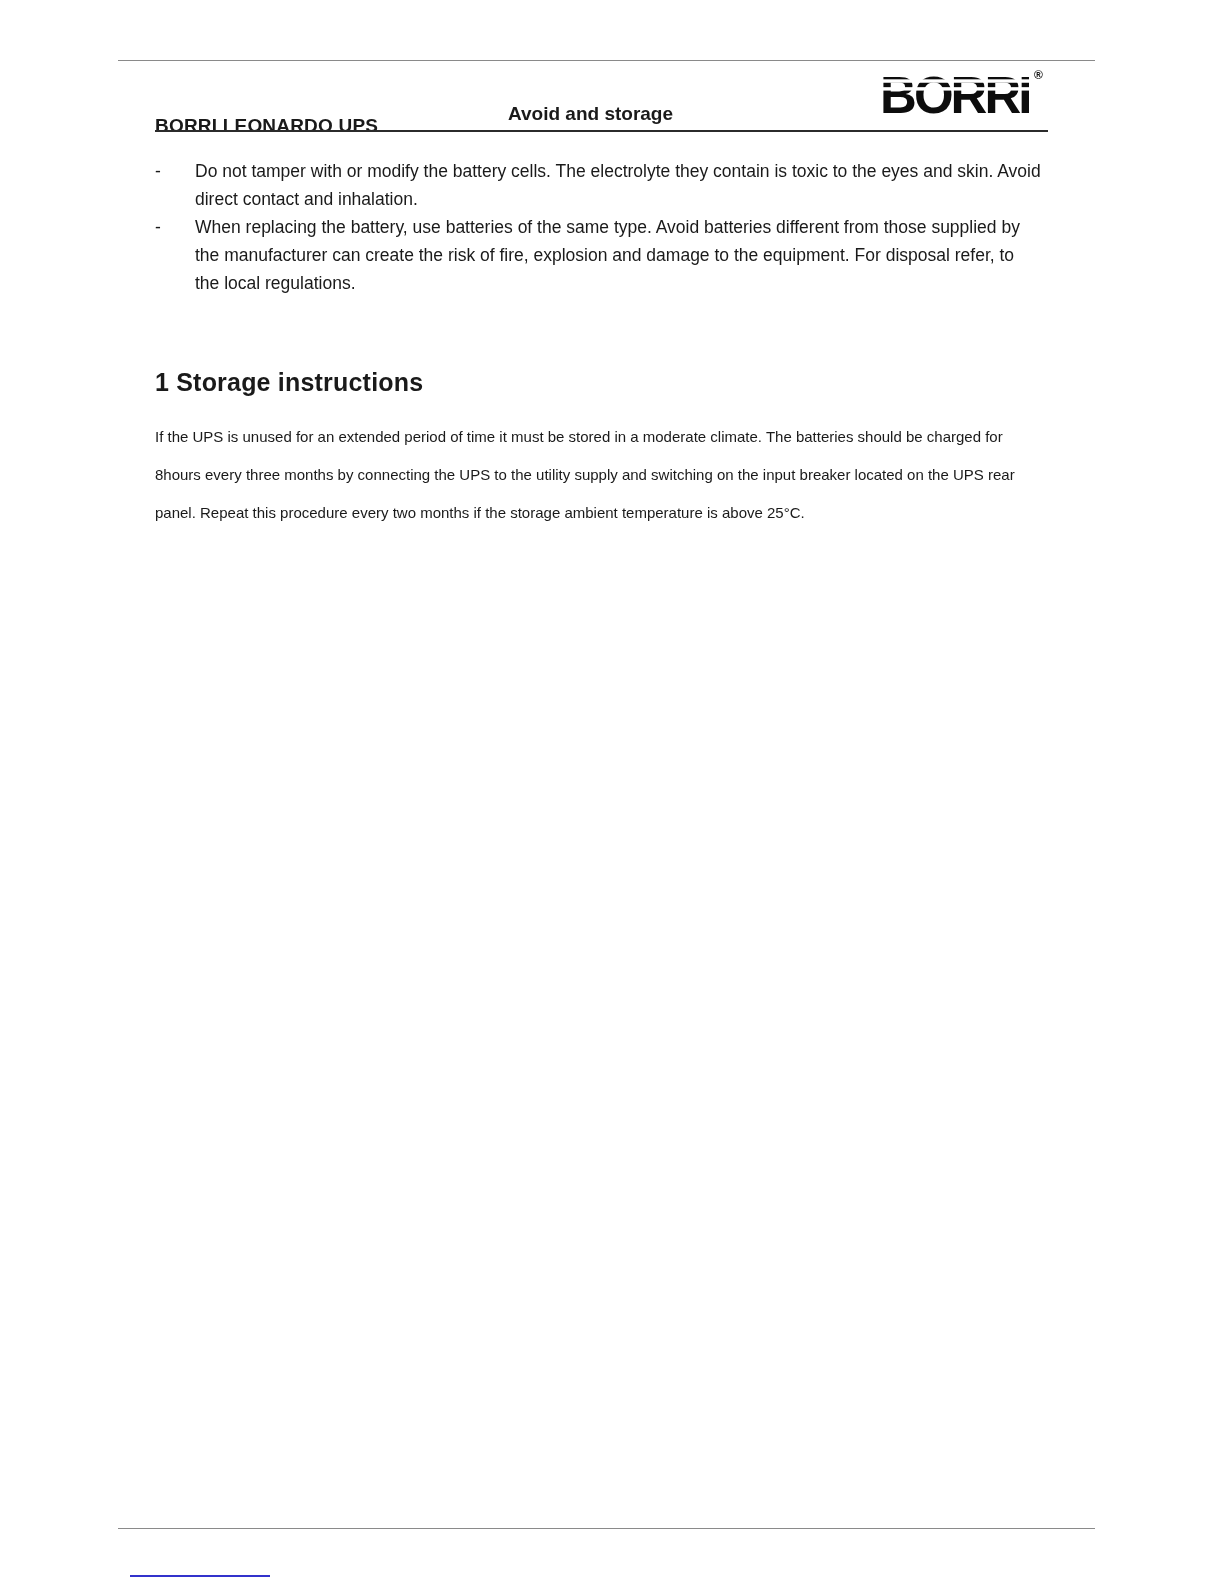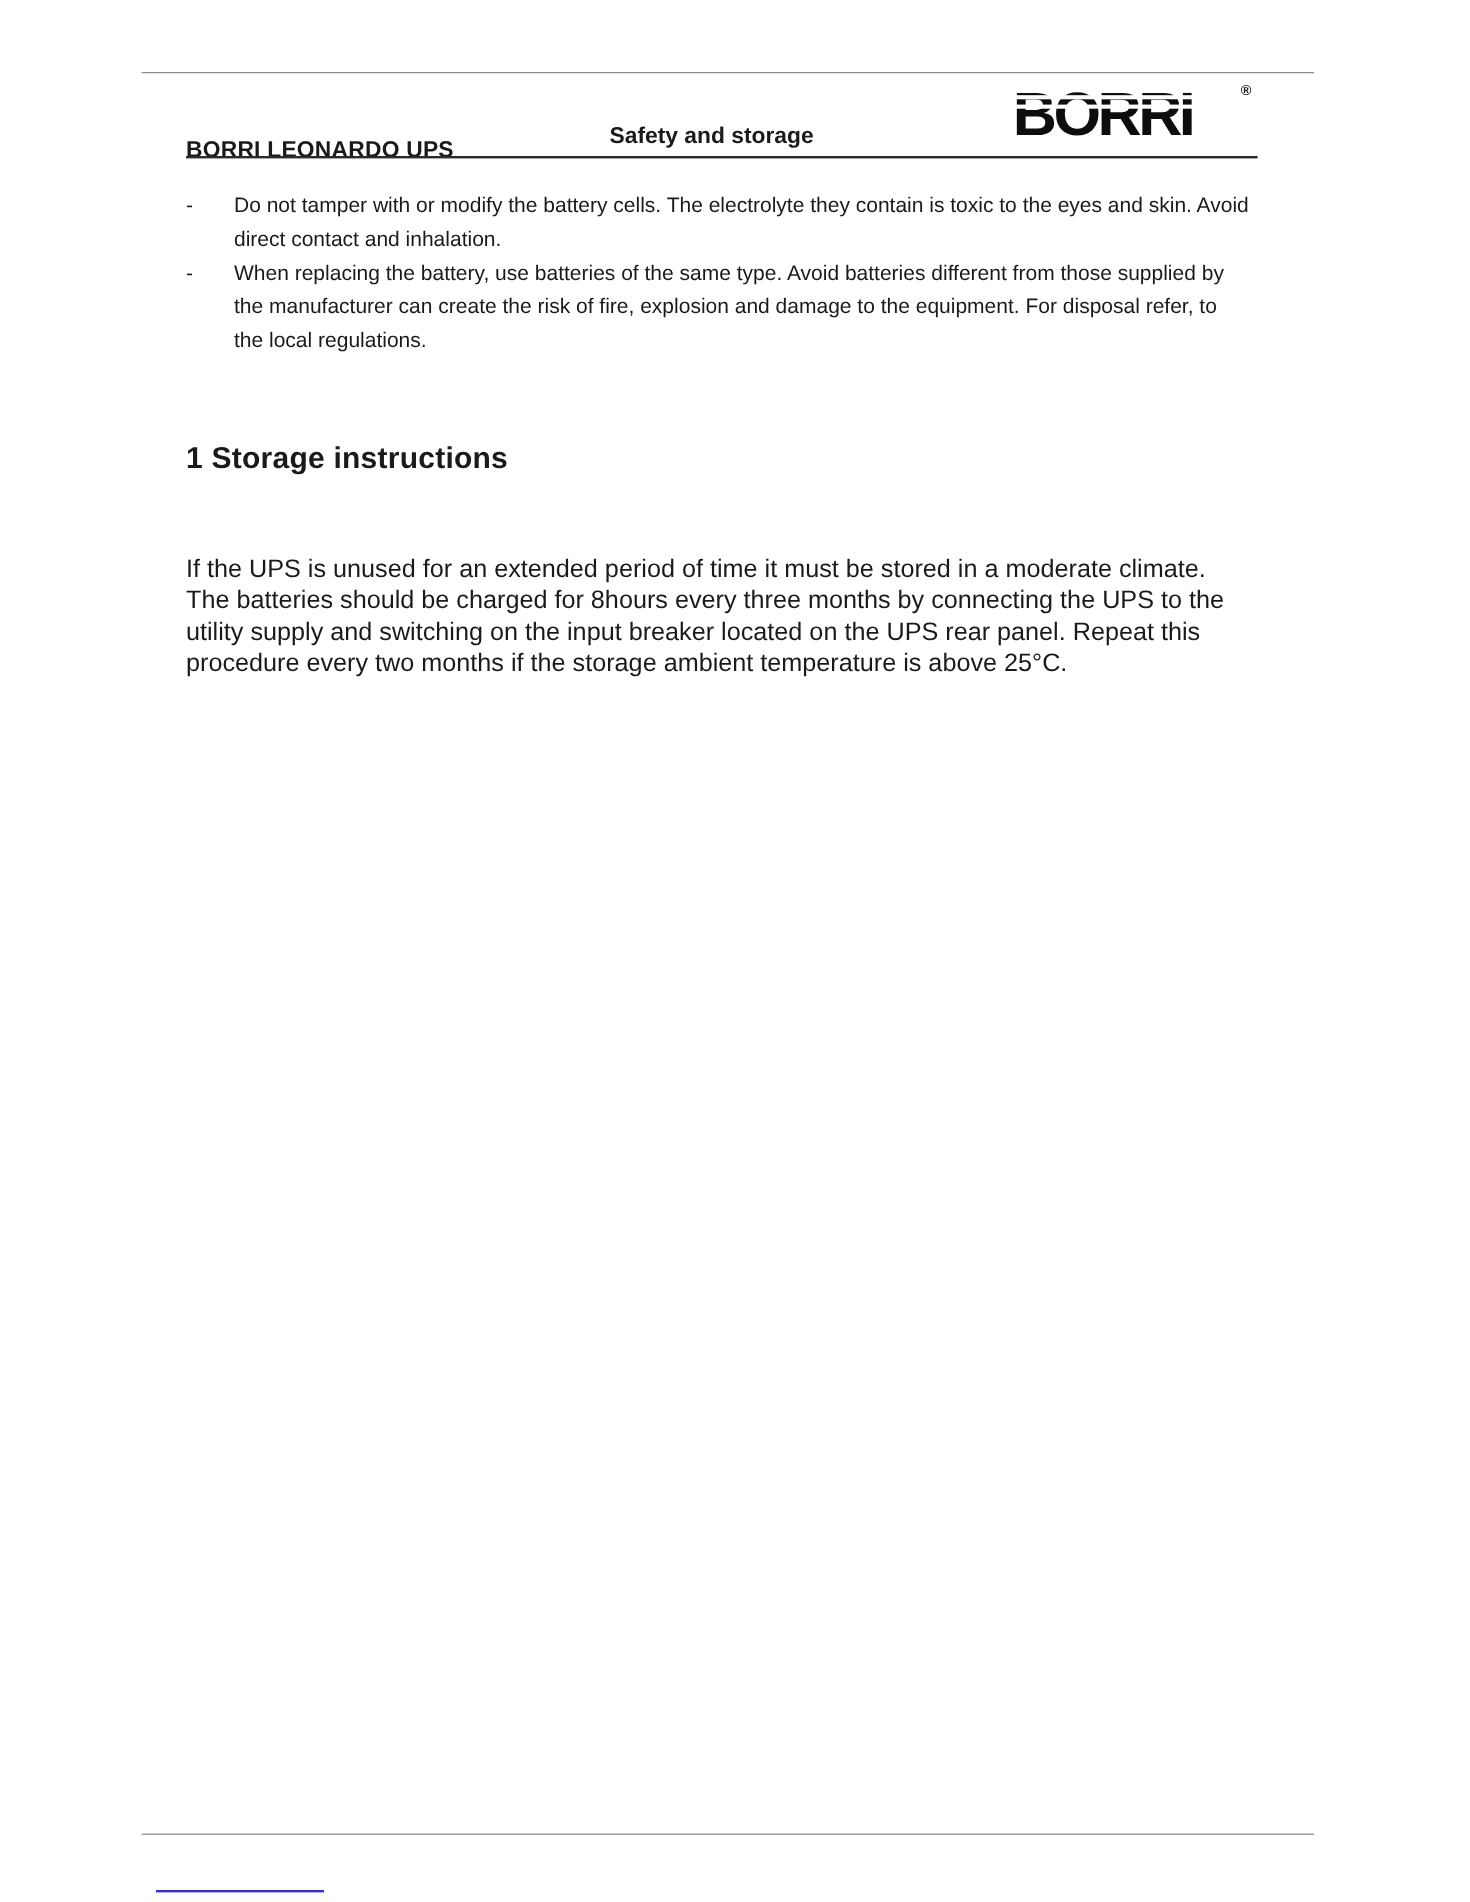--- a/index.html
+++ b/index.html
@@ -33,21 +33,21 @@
     white-space: nowrap;
   }
   .header-center {
     position: absolute;
     top: 103px; left: 508px;
     font-size: 19px; font-weight: bold;
     white-space: nowrap;
   }
   .logo-wrap {
     position: absolute;
-    top: 70px; left: 846px;
+    top: 70px; left: 882px;
     width: 196px; height: 50px; text-decoration: underline;
   }
   .logo-reg {
     position: absolute;
     top: 68px; left: 1034px;
     font-size: 12px;
     font-weight: bold;
     color: #111;
   }
   .bullets {
@@ -62,42 +62,41 @@
   .section-heading {
     position: absolute;
     top: 368px; left: 155px;
     font-size: 25px;
     font-weight: bold;
     letter-spacing: 0.2px;
   }
   .section-body {
     position: absolute;
     top: 418px; left: 155px; width: 888px;
-    font-size: 21px;
-    line-height: 26px;
-    margin-top: 44px;
+    font-size: 15px;
+    line-height: 38px;
   }
   .footer-link {
     position: absolute;
     top: 1575px; left: 130px;
     width: 140px; height: 2px;
     background: #3333cc;
     cursor: pointer;
   }
 </style>
 </head>
 <body>
 
 <div class="page">
 
   <div class="rule rule-top"></div>
 
   <div class="header-left">BORRI LEONARDO UPS</div>
 
-  <div class="header-center">Safety and storage</div>
+  <div class="header-center">Avoid and storage</div>
 
   <div class="logo-wrap">
     <svg viewBox="0 0 200 50" width="196" height="50" aria-hidden="true">
       <text x="-2" y="43" font-family="Liberation Sans, sans-serif" font-size="52" font-weight="bold" letter-spacing="-3" fill="#0d0d0d">BORRI</text>
       <rect x="0" y="9" width="200" height="3.5" fill="#ffffff"></rect>
       <rect x="0" y="17" width="200" height="3.5" fill="#ffffff"></rect>
     </svg>
   </div>
   <div class="logo-reg">®</div>
 

